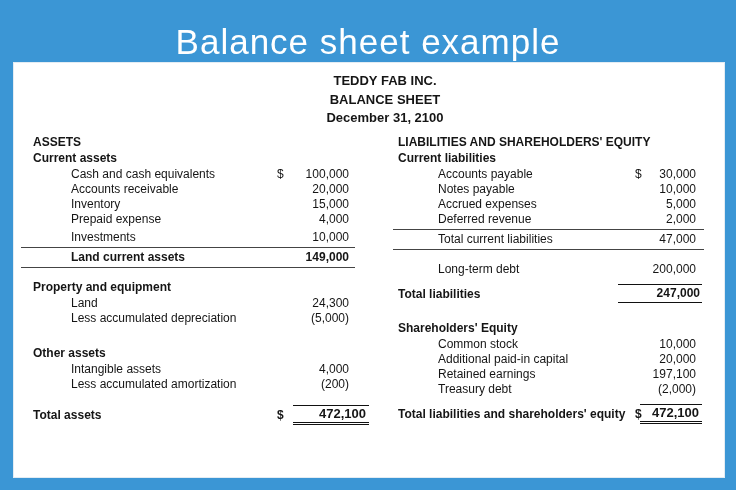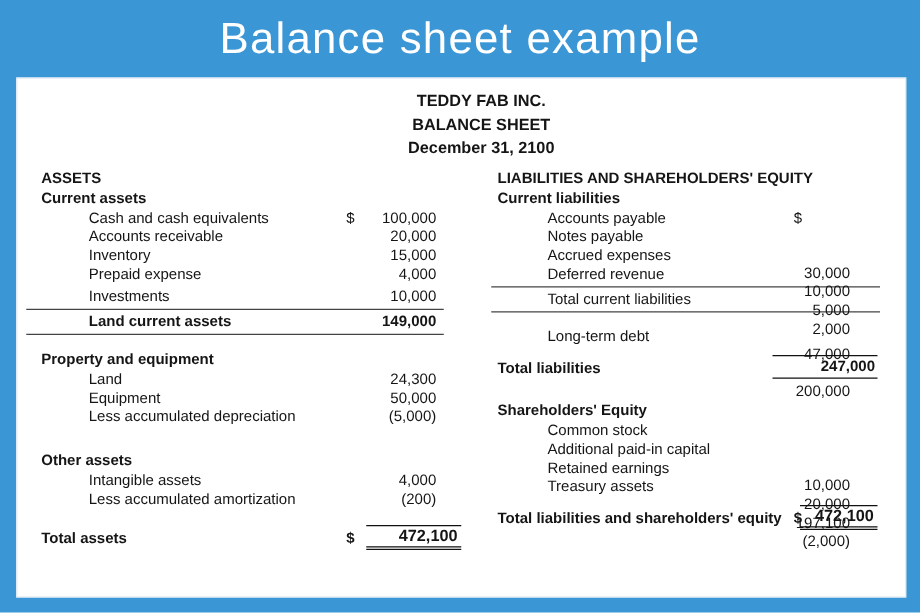--- a/index.html
+++ b/index.html
@@ -5,21 +5,21 @@
   * { margin:0; padding:0; box-sizing:border-box; }
   html,body { width:736px; height:490px; }
   body {
     background:#3B96D5;
     font-family:"Liberation Sans", sans-serif;
     color:#151515;
     overflow:hidden;
   }
   .banner {
     height:62px;
-    display:flex; align-items:center; justify-content:center;
+    display:flex; align-items:flex-end; justify-content:center;
   }
   .banner-title {
     color:#ffffff;
     font-size:35px;
     font-weight:100;
     letter-spacing:1px;
   }
   .paper {
     position:relative;
     margin:0 11px 12px 13px;
@@ -38,21 +38,21 @@
   #col-right .sec-title { padding-left:5px; }
 
   .row { position:relative; height:15px; line-height:14px; }
   .row .lbl { position:absolute; left:50px; top:0; white-space:nowrap; }
   #col-right .row .lbl { left:45px; }
   .row .lbl-flush { position:absolute; left:12px; top:0; white-space:nowrap; font-weight:bold; }
   #col-right .row .lbl-flush { left:5px; }
   .dollar { position:absolute; left:256px; top:0; width:14px; }
   #col-right .dollar { left:242px; }
   .val { position:absolute; right:6px; top:0; width:80px; text-align:right; }
-  #col-right .val { right:24px;margin-top:44px; }
+  #col-right .val { right:8px; }
 
   .total-row { font-weight:bold; }
   .rule { border-top:1px solid #444; margin:2px 0; height:0; }
 
   .tall { height:22px; }
   .val-both {
     position:absolute; right:2px; top:-3px; width:84px; text-align:right;
     border-top:1px solid #111; border-bottom:1px solid #111; padding:1px 2px 2px 2px;
   }
   .val-grand {
@@ -117,24 +117,20 @@
       <span class="val">149,000</span>
     </div>
     <div class="rule"></div>
 
     <div class="sec-title mt14">Property and equipment</div>
     <div class="row">
       <span class="lbl">Land</span>
       <span class="val">24,300</span>
     </div>
     <div class="row">
-      <span class="lbl">Equipment</span>
-      <span class="val">50,000</span>
-    </div>
-    <div class="row">
       <span class="lbl">Less accumulated depreciation</span>
       <span class="val">(5,000)</span>
     </div>
 
     <div class="sec-title mt22">Other assets</div>
     <div class="row">
       <span class="lbl">Intangible assets</span>
       <span class="val">4,000</span>
     </div>
     <div class="row">
@@ -195,21 +191,21 @@
     </div>
     <div class="row">
       <span class="lbl">Additional paid-in capital</span>
       <span class="val">20,000</span>
     </div>
     <div class="row">
       <span class="lbl">Retained earnings</span>
       <span class="val">197,100</span>
     </div>
     <div class="row">
-      <span class="lbl">Treasury assets</span>
+      <span class="lbl">Treasury debt</span>
       <span class="val">(2,000)</span>
     </div>
 
     <div class="row total-row tall mt10">
       <span class="lbl-flush">Total liabilities and shareholders' equity</span>
       <span class="dollar">$</span>
       <span class="val-grand">472,100</span>
     </div>
   </div>
 

